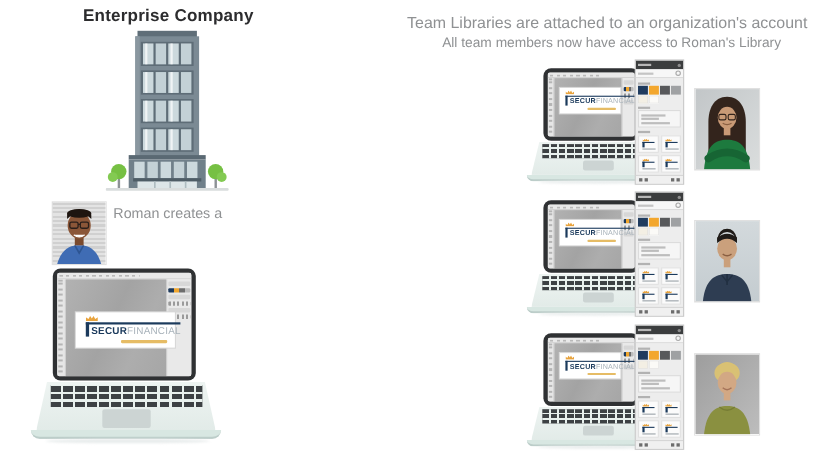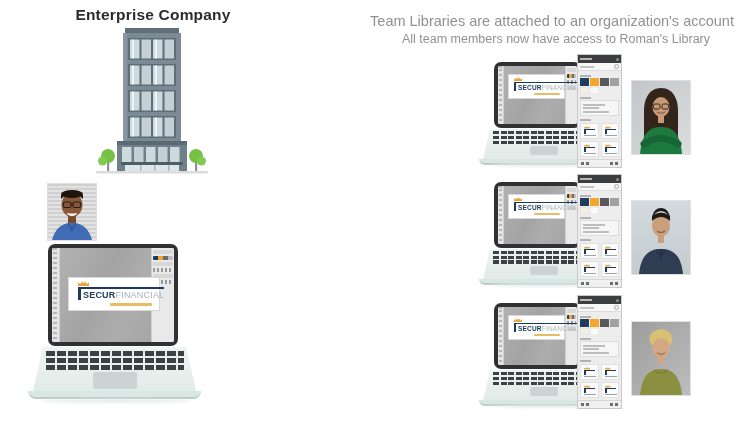--- a/index.html
+++ b/index.html
@@ -15,21 +15,21 @@
   .r-subheading{position:absolute;left:356px;top:32px;width:400px;text-align:center;
     font-size:12.5px;color:#8f9193;}
 
   
   .building{position:absolute;left:96px;top:25px;}
 
   
   .laptop{position:absolute;}
   .lscreen{position:absolute;background:#2f3133;border-radius:7px;padding:4px;box-sizing:border-box;}
   .ldisplay{width:100%;height:100%;background:#f2f2f2;border-radius:2px;overflow:hidden;
-    display:flex;flex-direction:row;}
+    display:flex;flex-direction:column;}
   .menubar{height:5px;background:#e9e9e9;border-bottom:1px solid #d2d2d2;flex:none;
     background-image:repeating-linear-gradient(90deg,#b9b9b9 0 3px,transparent 3px 6px);
     background-size:60% 1.5px;background-repeat:no-repeat;background-position:2px 1.5px;}
   .workarea{flex:1;display:flex;}
   .toolbar-col{flex:none;background:#e6e6e6;border-right:1px solid #cfcfcf;
     background-image:repeating-linear-gradient(0deg,#b5b5b5 0 2px,transparent 2px 5px);
     background-size:60% 100%;background-position:1px 2px;background-repeat:repeat-y;}
   .canvas{flex:1;position:relative;background:linear-gradient(115deg,#b2b2b2 0%,#a3a3a3 45%,#adadad 70%,#a6a6a6 100%);}
   .panel-col{flex:none;background:#e9e9e9;border-left:1px solid #cfcfcf;padding:2px 1px;box-sizing:border-box;}
   .pc-row{height:4px;background:#d7d7d7;margin-bottom:2px;border-radius:1px;}
@@ -165,20 +165,21 @@
       <ellipse cx="24" cy="21" rx="10.5" ry="12" fill="#8a5638"></ellipse>
       <path d="M13,15 Q24,4 35,15 L35,11 Q24,2 13,11 Z" fill="#1e1510"></path>
       <ellipse cx="24" cy="10" rx="11" ry="4" fill="#1e1510"></ellipse>
       <rect x="15.5" y="18" width="7.5" height="5.5" rx="1.5" fill="none" stroke="#2a1f1a" stroke-width="1.2"></rect>
       <rect x="25" y="18" width="7.5" height="5.5" rx="1.5" fill="none" stroke="#2a1f1a" stroke-width="1.2"></rect>
       <line x1="23" y1="20" x2="25" y2="20" stroke="#2a1f1a" stroke-width="1.2"></line>
       <path d="M19,29.5 Q24,33.5 29,29.5" fill="#fff" stroke="#fff" stroke-width="1"></path>
     </svg>
   </div>
   <div class="caption">
+    <div>Roman creates a</div>
   </div>
 
   <div class="laptop" style="left:33px;top:244px;width:163px;height:156px;">
     <div class="lscreen" style="left:15px;top:0;width:130px;height:102px;">
       <div class="ldisplay">
         <div class="menubar"></div>
         <div class="workarea">
           <div class="toolbar-col" style="width:7px;"></div>
           <div class="canvas">
             <div class="logo-card logo-lg" style="left:9px;top:30px;width:90px;height:32px;">

